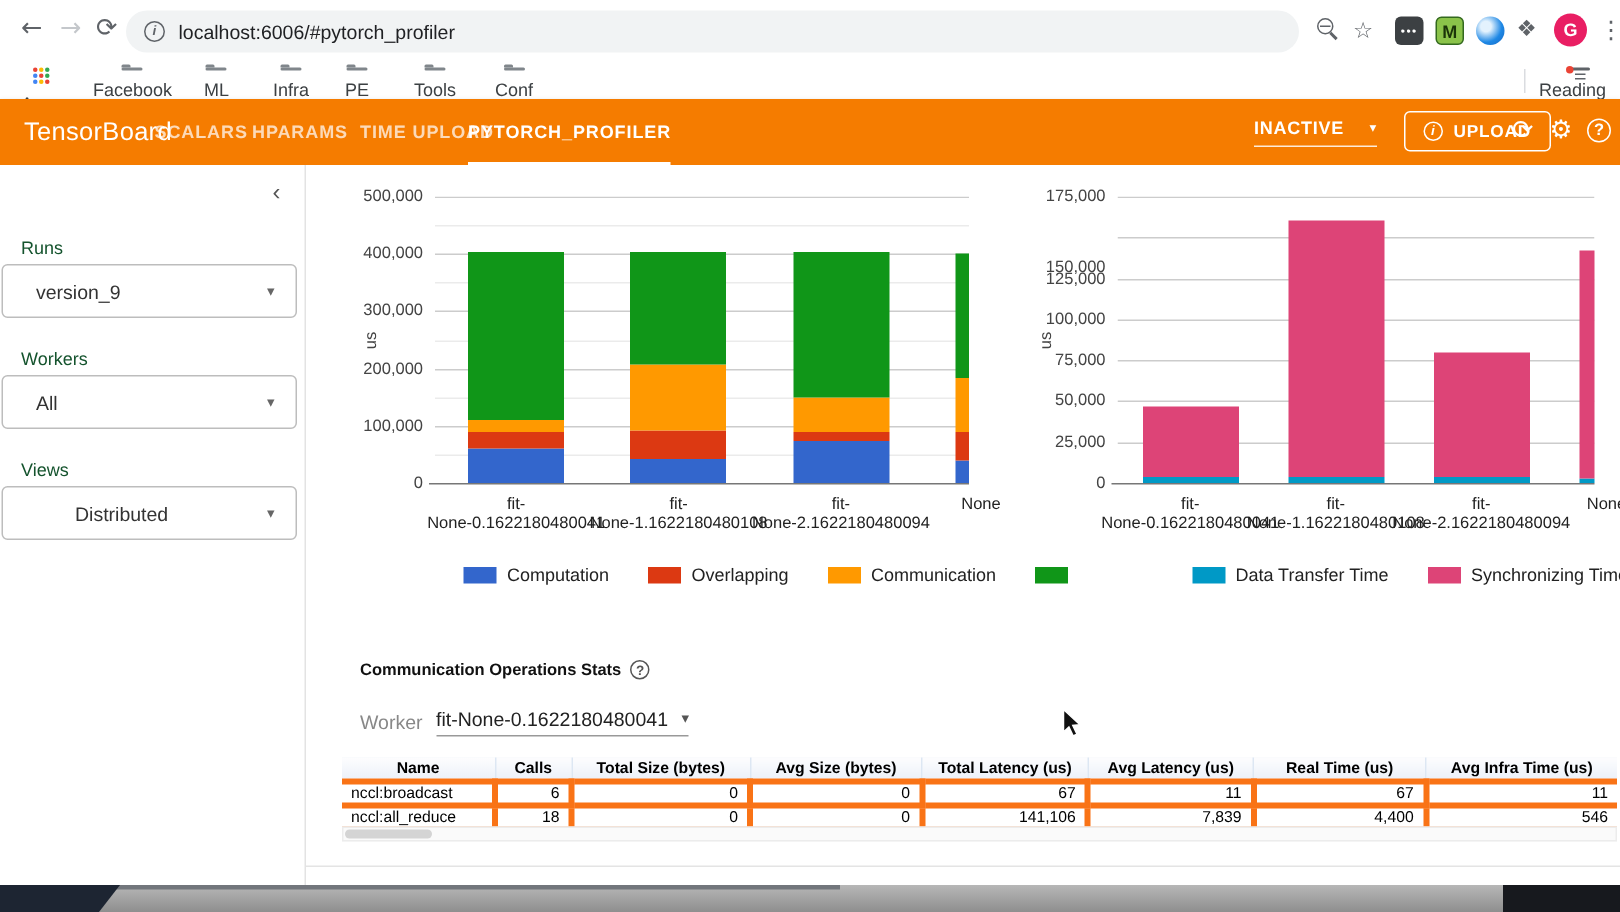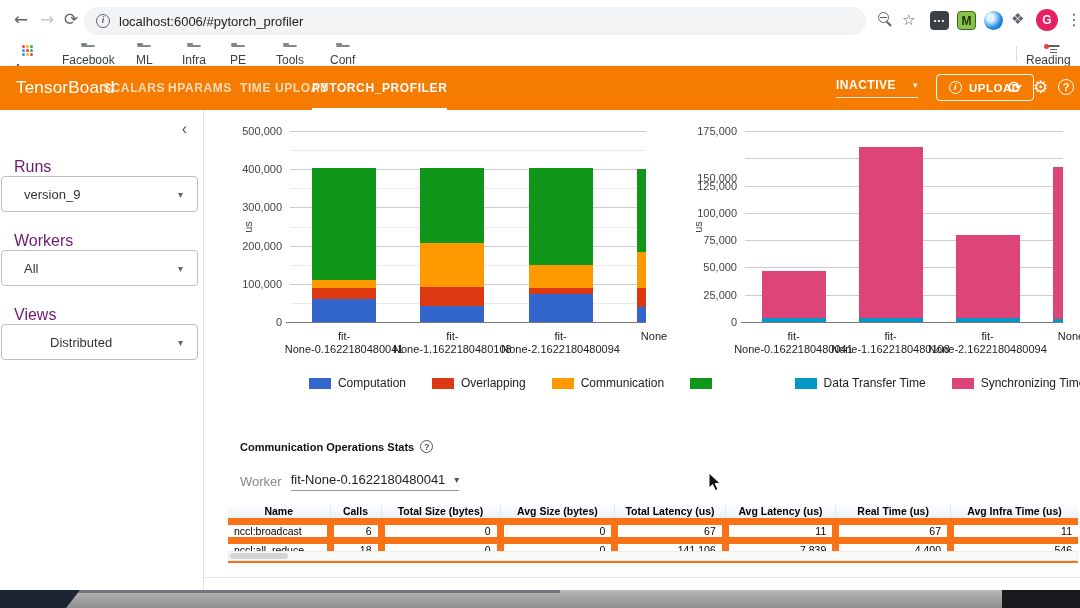--- a/index.html
+++ b/index.html
@@ -66,21 +66,21 @@
   .circ-i { width:13px; height:13px; border:1.4px solid #fff; border-radius:50%; font-size:9px;
             line-height:11px; text-align:center; font-style:italic; }
   .hdr-ic { position:absolute; top:11px; color:#fff; font-size:17px; font-family:"DejaVu Sans",sans-serif; }
   #help-ic { width:16px; height:16px; border:1.6px solid #fff; border-radius:50%; font-size:11px;
              line-height:15px; text-align:center; font-weight:bold; font-family:"Liberation Sans",sans-serif; top:13px;}
 
   
   #sidebar { position:absolute; top:110px; left:0; width:204px; height:480px; background:#fff;
              border-right:1px solid #e3e3e3; }
   #collapse { position:absolute; right:16px; top:10px; font-size:16px; color:#555; }
-  .sb-label { position:absolute; left:14px; font-size:16px; color:#701a75;text-align:right; }
+  .sb-label { position:absolute; left:14px; font-size:12px; color:#14532d;text-align:right; }
   .sb-select { position:absolute; left:1px; width:197px; height:36px; border:1px solid #bdbdbd;
                border-radius:4px; display:flex; align-items:center; font-size:13px; color:#333;
                padding-left:22px; }
   .sb-caret { position:absolute; right:14px; font-size:10px; color:#666; }
 
   
   #main { position:absolute; top:110px; left:204px; width:876px; height:480px; background:#fff; overflow:hidden; }
   .chart { position:absolute; }
   .ylabel { position:absolute; font-size:11px; color:#444; transform:rotate(-90deg); transform-origin:center; }
   .ytick { position:absolute; font-size:11px; color:#444; text-align:right; }
@@ -102,21 +102,21 @@
   #worker-label { color:#888; margin-right:9px; }
   #worker-select { color:#222; border-bottom:1px solid #999; padding-bottom:3px; display:flex;
                    align-items:center; gap:9px; }
   #worker-caret { font-size:10px; color:#555; }
 
   #stats-table { position:absolute; border-collapse:collapse; font-size:10.5px; color:#000;
                  table-layout:fixed; }
   #stats-table th { font-weight:bold; text-align:center; height:16px;
                     background:linear-gradient(#fdfdfe,#ecf1f9); border:1px solid #dde7f3;
                     border-top:none; padding:0 4px; }
-  #stats-table td { height:13px; border:7px solid #f97316; padding:0 6px; text-align:right;
+  #stats-table td { height:13px; border:4px solid #f97316; padding:0 6px; text-align:right;
                     background:#fff; }
   #stats-table td:first-child { text-align:left; }
   #stats-table th:first-child, #stats-table td:first-child { border-left:none;margin-top:20px; }
   #stats-table th:last-child, #stats-table td:last-child { border-right:none; }
 
   #hscroll { position:absolute; height:10px; background:#fafafa; border:1px solid #ececec; }
   #hscroll-thumb { position:absolute; left:1px; top:1px; width:58px; height:6px; background:#d4d4d4;
                    border-radius:3px; }
   #main-divider { position:absolute; height:1px; background:#e4e4e4; }
 

